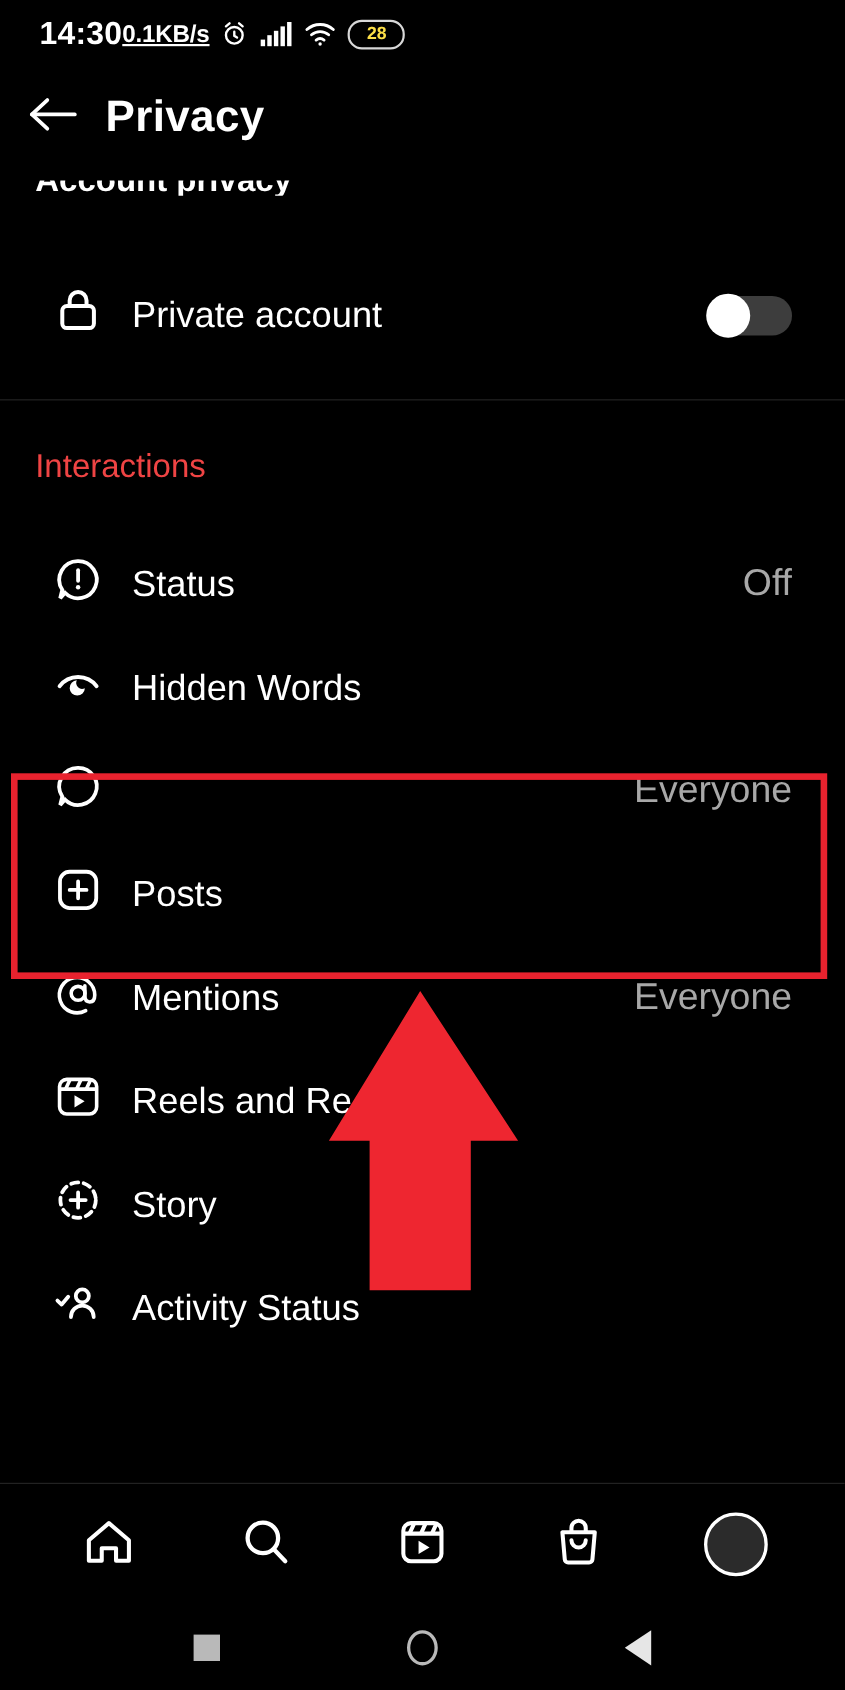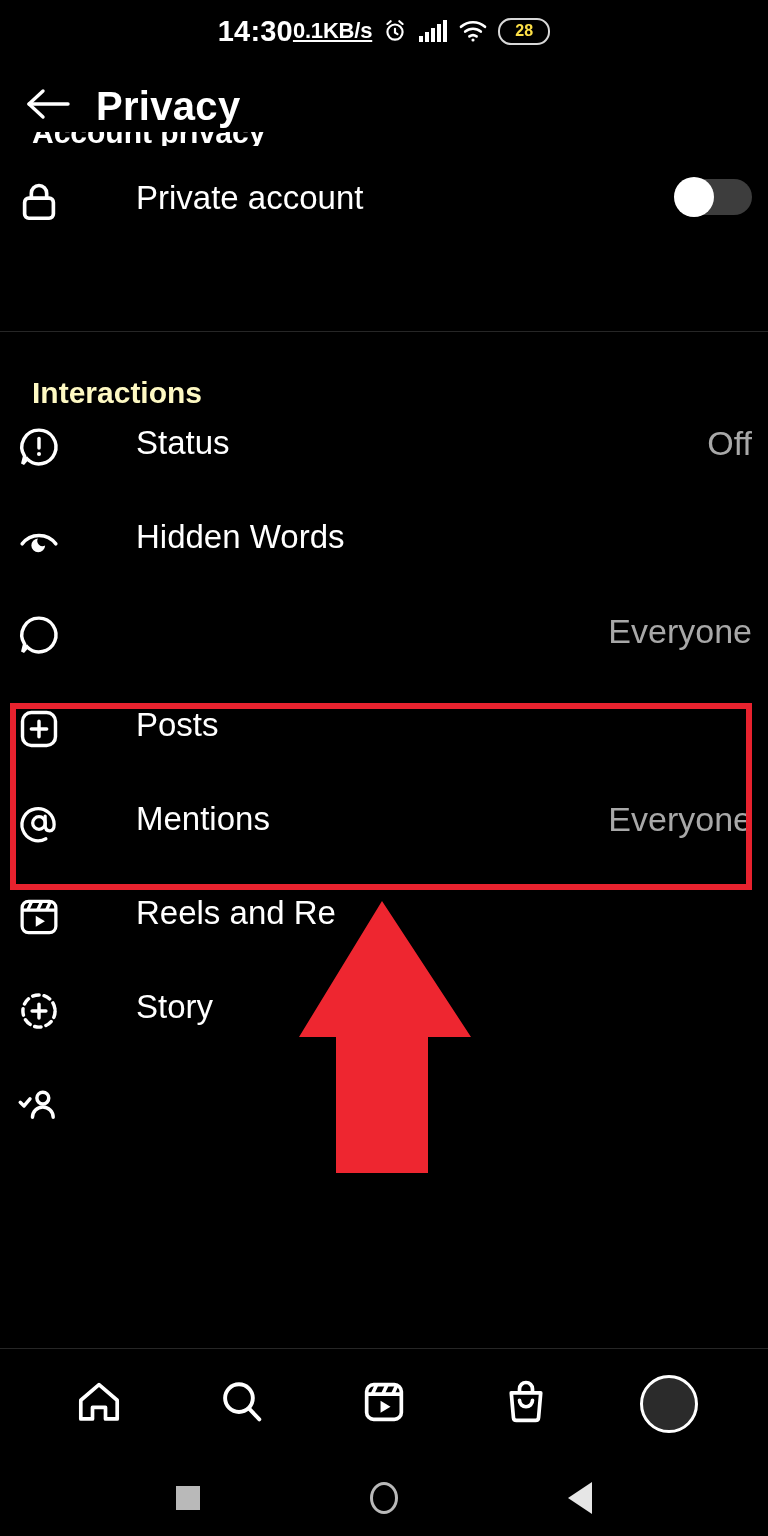--- a/index.html
+++ b/index.html
@@ -8,22 +8,22 @@
     background:#000;
     font-family:"Liberation Sans", sans-serif;
     color:#fff;
     overflow:hidden;
   }
   .screen { position:relative; width:768px; height:1536px; background:#000; }
 
   
   .statusbar {
     position:absolute; top:0; left:0; width:768px; height:62px;
-    display:flex; align-items:center; justify-content:center;
-    padding:0 22px;
+    display:flex; align-items:center; justify-content:flex-start;
+    padding:0 36px;
   }
   .sb-time { font-size:29px; font-weight:700; letter-spacing:.2px; color:#fff; }
   .sb-right { display:flex; align-items:center; gap:10px; }
   .sb-net { font-size:22px; font-weight:700; letter-spacing:-.2px;text-decoration:underline; }
   .sb-icon { display:flex; align-items:center; }
   .battery {
     position:relative; width:52px; height:27px;
     border:2.5px solid #d8d8d8; border-radius:13px;
     display:flex; align-items:center; justify-content:center;
   }
@@ -31,42 +31,41 @@
 
   
   .header {
     position:absolute; top:62px; left:0; width:704px; height:88px;
     display:flex; align-items:center;
   }
   .back-btn { width:96px; display:flex; align-items:center; justify-content:center; cursor:pointer; }
   .header-title { font-size:40px; font-weight:700; letter-spacing:.3px; }
 
   
-  .content { position:absolute; top:132px; left:0; width:768px; height:1198px; overflow:hidden; }
+  .content { position:absolute; top:164px; left:0; width:768px; height:1198px; overflow:hidden; }
 
   .clipped-heading {
     position:absolute; top:-16px; left:32px;
     font-size:30px; font-weight:700; color:#fff;
     height:30px; overflow:hidden;
   }
 
   .row {
-    display:flex; align-items:flex-start;
-    height:94px; padding:0 16px;
+    display:flex; align-items:flex-end;
+    height:94px; padding:0 48px;
     cursor:pointer;
-    gap:48px;
   }
   .row-icon { width:60px; flex:0 0 60px; display:flex; align-items:center; }
   .row-label { font-size:33px; color:#fff; margin-left:12px; white-space:nowrap; }
   .row-value { margin-left:auto; font-size:34px; color:#a8a8a8; white-space:nowrap; }
 
   .divider { height:1px; background:#262626; width:100%; }
 
   .section-title {
-    font-size:30px; font-weight:700; color:#fef9c3;
+    font-size:30px; font-weight:400; color:#ef4444;
     padding:44px 32px 14px 32px;
   }
 
   
   .toggle {
     margin-left:auto; width:76px; height:36px; border-radius:18px;
     background:#3d3d3d; position:relative; cursor:pointer;
   }
   .toggle .knob {
     position:absolute; top:-2px; left:-2px;
@@ -266,20 +265,21 @@
 
 
     <div class="row">
       <div class="row-icon">
         <svg width="46" height="46" viewBox="0 0 24 24" fill="none" stroke="#fff" stroke-width="1.8" stroke-linecap="round" stroke-linejoin="round">
           <path d="M2.2 10.6 4.2 12.5l3.1-3.7"></path>
           <circle cx="14" cy="8.4" r="3.1"></circle>
           <path d="M8.6 18.4a5.4 5.4 0 0 1 10.8 0"></path>
         </svg>
       </div>
+      <div class="row-label">Activity Status</div>
       <div class="row-value"></div>
     </div>
 
   </div>
 
   <div class="highlight-box"></div>
 
   <div class="arrow">
     <svg width="180" height="278" viewBox="0 0 180 278">
       <polygon points="87,3 176,139 133,139 133,275 41,275 41,139 4,139" fill="#ee2630"></polygon>

